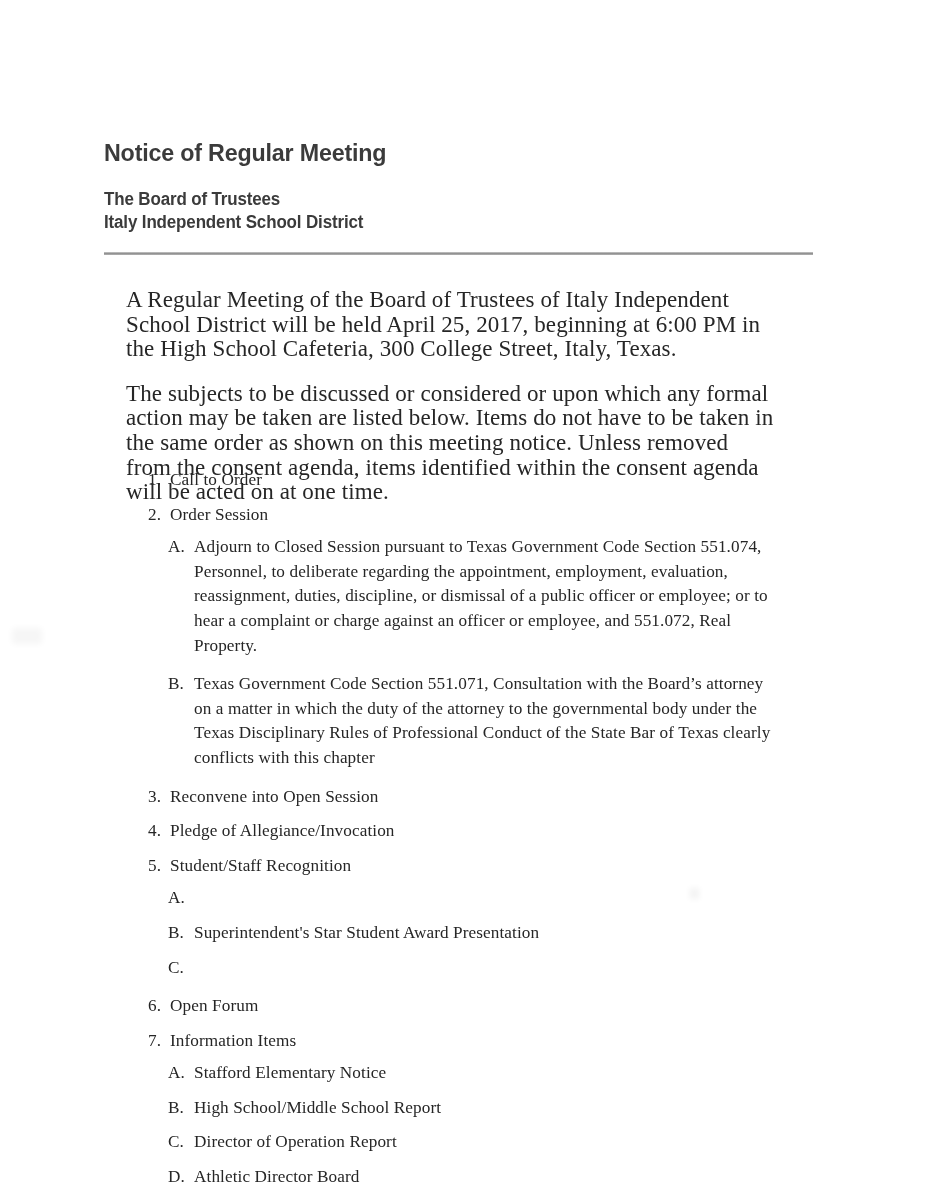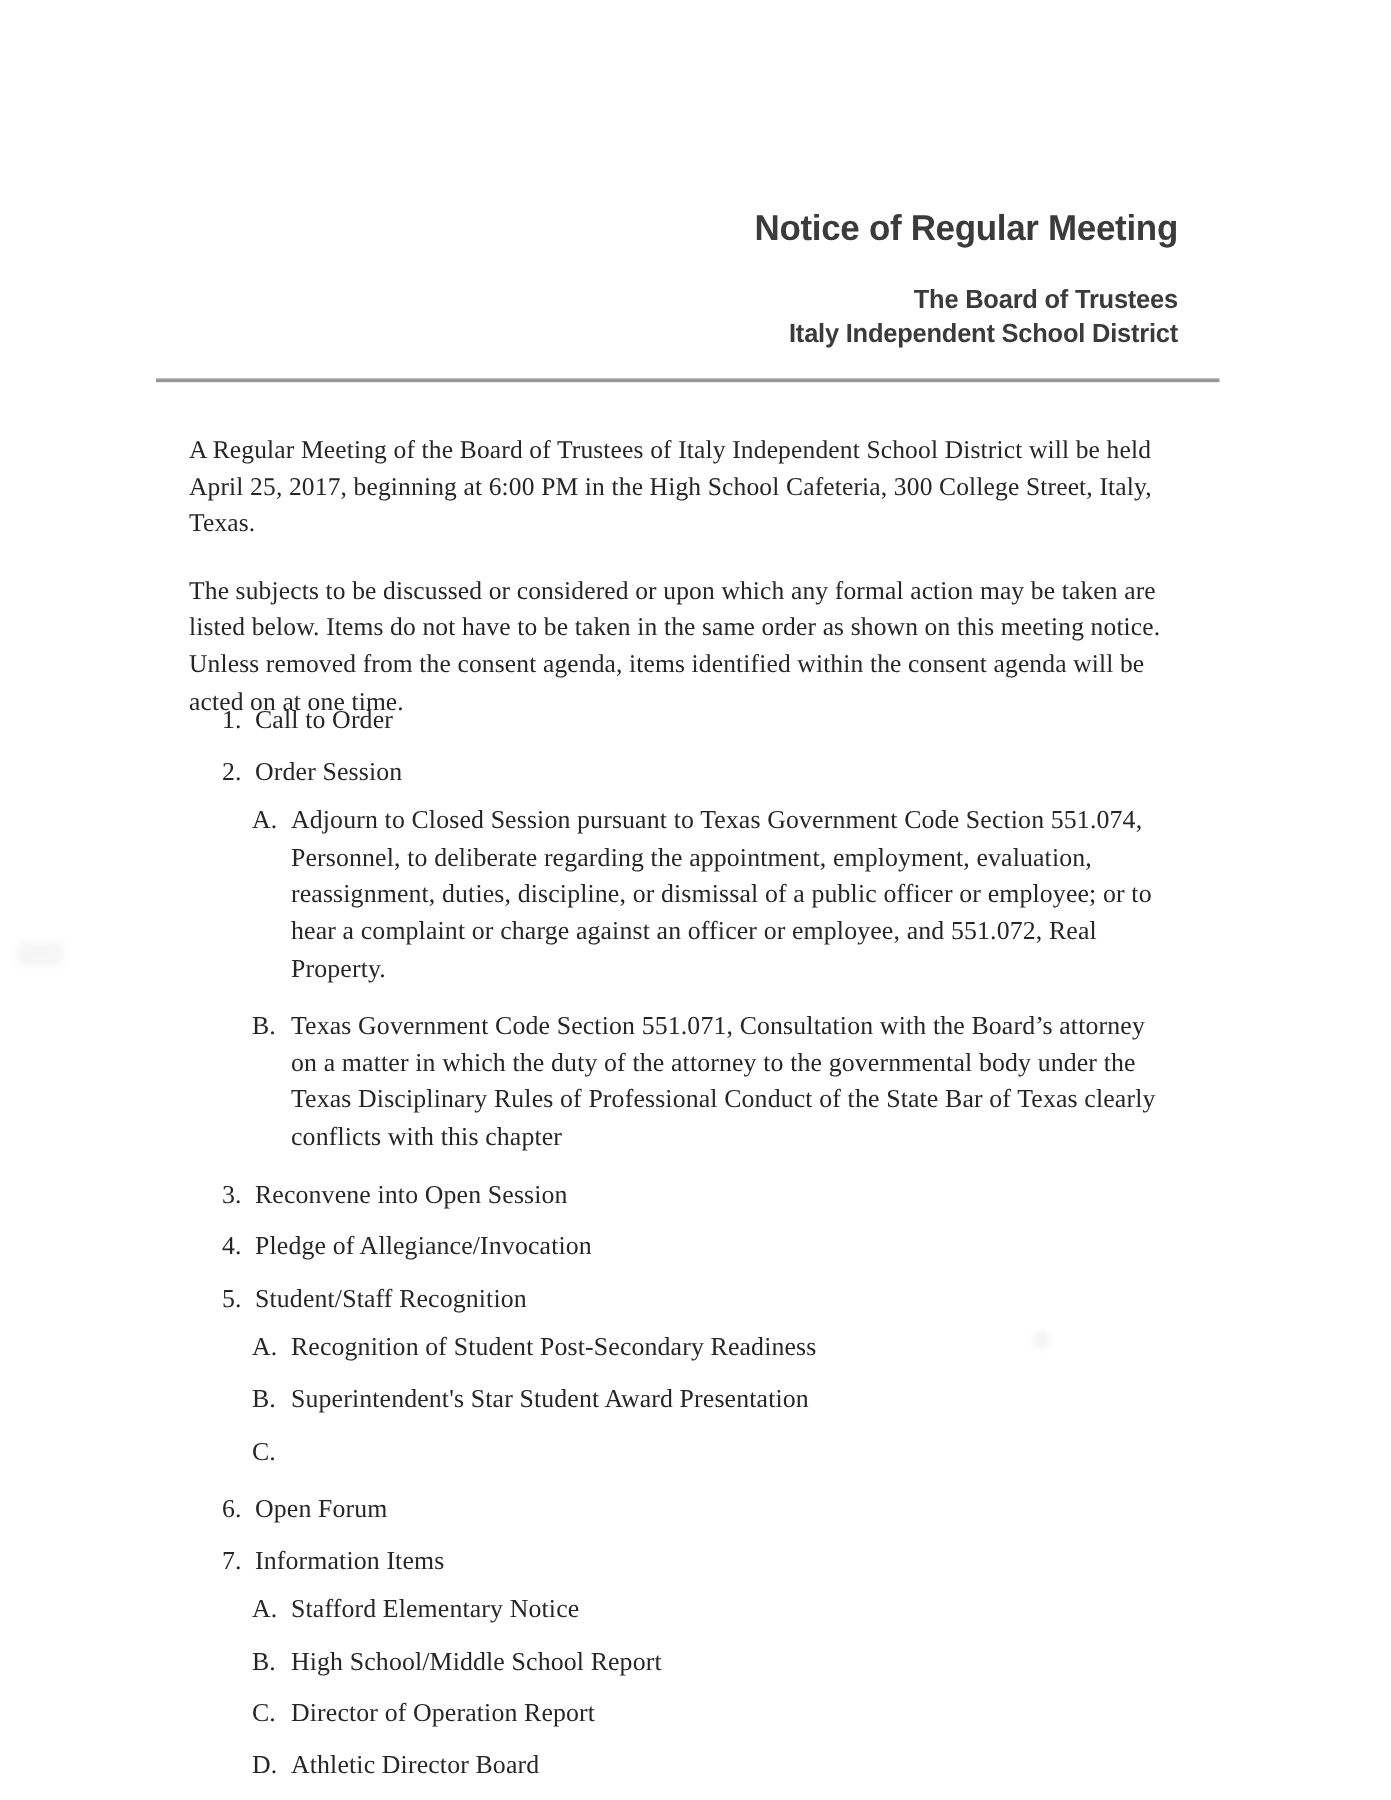--- a/index.html
+++ b/index.html
@@ -37,24 +37,23 @@
   .content {
     position: absolute;
     left: 0;
     top: 0;
     width: 927px;
   }
 
   
   .header {
     position: absolute;
-    left: 116px;
+    left: 104px;
     top: 138px;
     width: 690px;
-    text-align: right;
   }
   .doc-title {
     font-family: "Liberation Sans", "DejaVu Sans", sans-serif;
     font-weight: bold;
     font-size: 24px;
     line-height: 30px;
     letter-spacing: -0.2px;
     color: #3b3b3b;
     margin: 0 0 20px 0;
     transform: scaleX(0.97);
@@ -86,21 +85,21 @@
   }
 
   
   .body-text {
     position: absolute;
     left: 126px;
     top: 288px;
     width: 650px;
   }
   .para {
-    font-size: 17px;
+    font-size: 23px;
     line-height: 24.6px;
     margin: 0 0 20px 0;
     text-align: left;
     letter-spacing: 0.1px;
   }
   .para:last-child { margin-bottom: 12px; }
 
   
   .agenda {
     position: absolute;
@@ -207,21 +206,20 @@
         <span class="label">Pledge of Allegiance/Invocation</span>
       </div>
 
       <div class="item lvl1 tight">
         <span class="marker">5.</span>
         <span class="label">Student/Staff Recognition</span>
       </div>
 
       <div class="item lvl2">
         <span class="marker">A.</span>
-        <span class="label">Recognition of Student Post-Secondary Readiness</span>
       </div>
 
       <div class="item lvl2">
         <span class="marker">B.</span>
         <span class="label">Superintendent's Star Student Award Presentation</span>
       </div>
 
       <div class="item lvl2 gap-after">
         <span class="marker">C.</span>
       </div>

